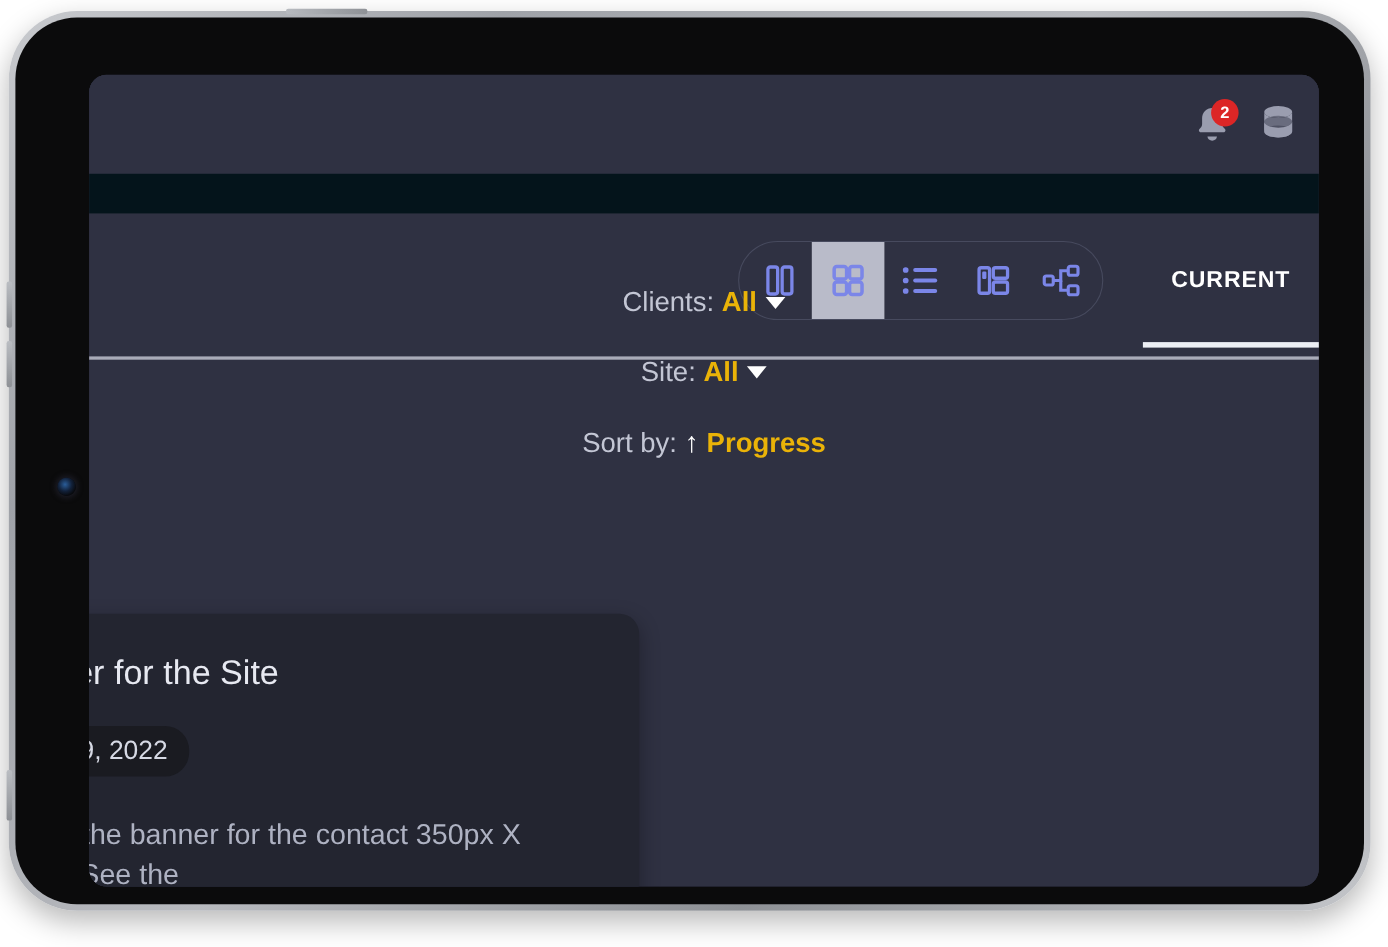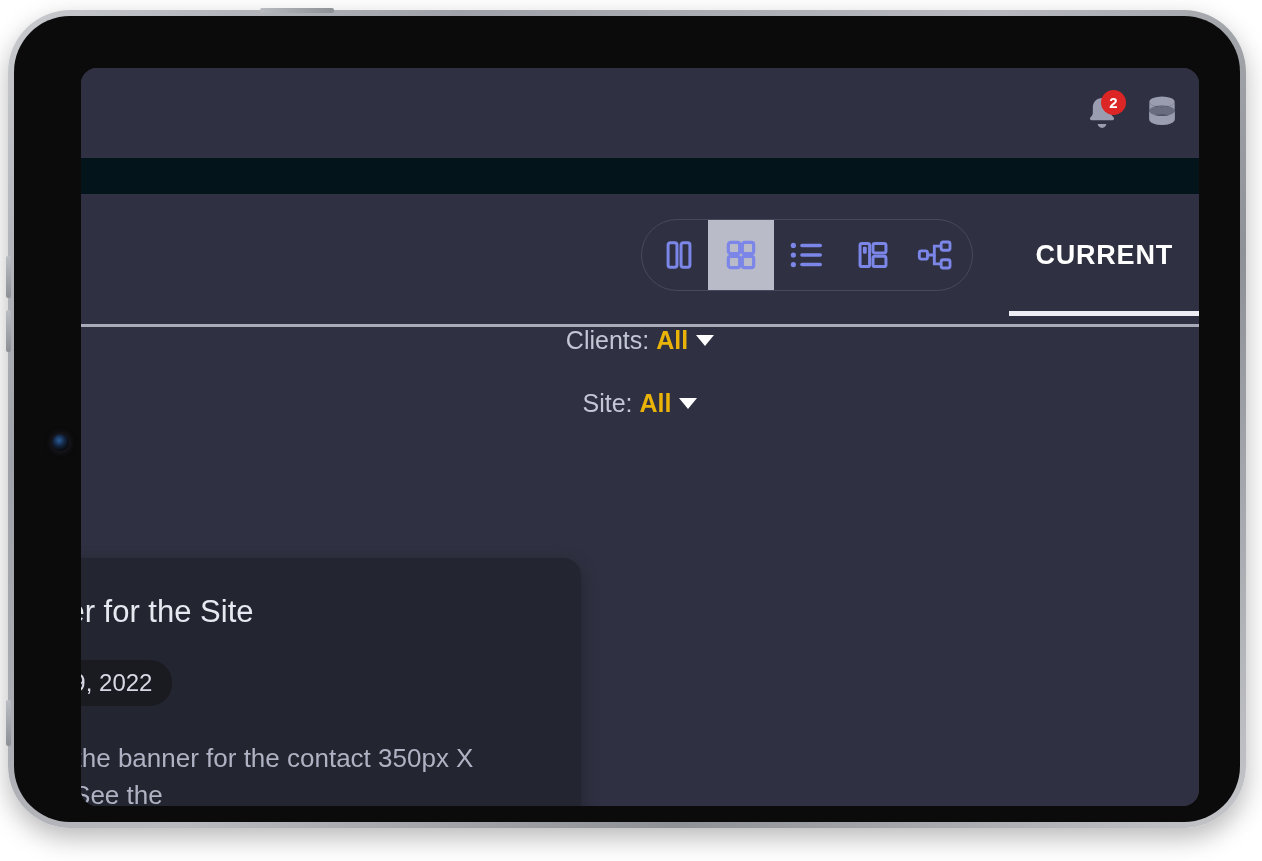--- a/index.html
+++ b/index.html
@@ -153,21 +153,21 @@
   .view-btn svg { display: block; }
 
   .tabs { display: flex; align-items: flex-end; height: 122px; }
   .tab {
     position: relative;
     height: 122px;
     display: flex;
     align-items: center;
     padding: 0 26px;
     color: #ffffff;
-    font-size: 27px;
+    font-size: 21px;
     font-weight: bold;
     letter-spacing: 0.8px;
     cursor: pointer;
     white-space: nowrap;
     justify-content: flex-end;
   }
   .tab.active::after {
     content: "";
     position: absolute;
     left: 0; right: 0; bottom: 0;
@@ -362,20 +362,25 @@
               <span class="fval">All</span>
               <span class="caret"></span>
             </div>
 
             <div class="filter">
               <span>Site:</span>
               <span class="fval">All</span>
               <span class="caret"></span>
             </div>
 
+            <div class="filter">
+              <span>Sort by:</span>
+              <span class="sort-arrow">↑</span>
+              <span class="fval">Progress</span>
+            </div>
 
           </div>
 
           <div class="card">
             <div class="card-title">Banner for the Site</div>
             <div class="card-date">Oct 29, 2022</div>
             <div class="card-body">I need the banner for the contact 350px X 500px See the</div>
           </div>
 
         </div>

